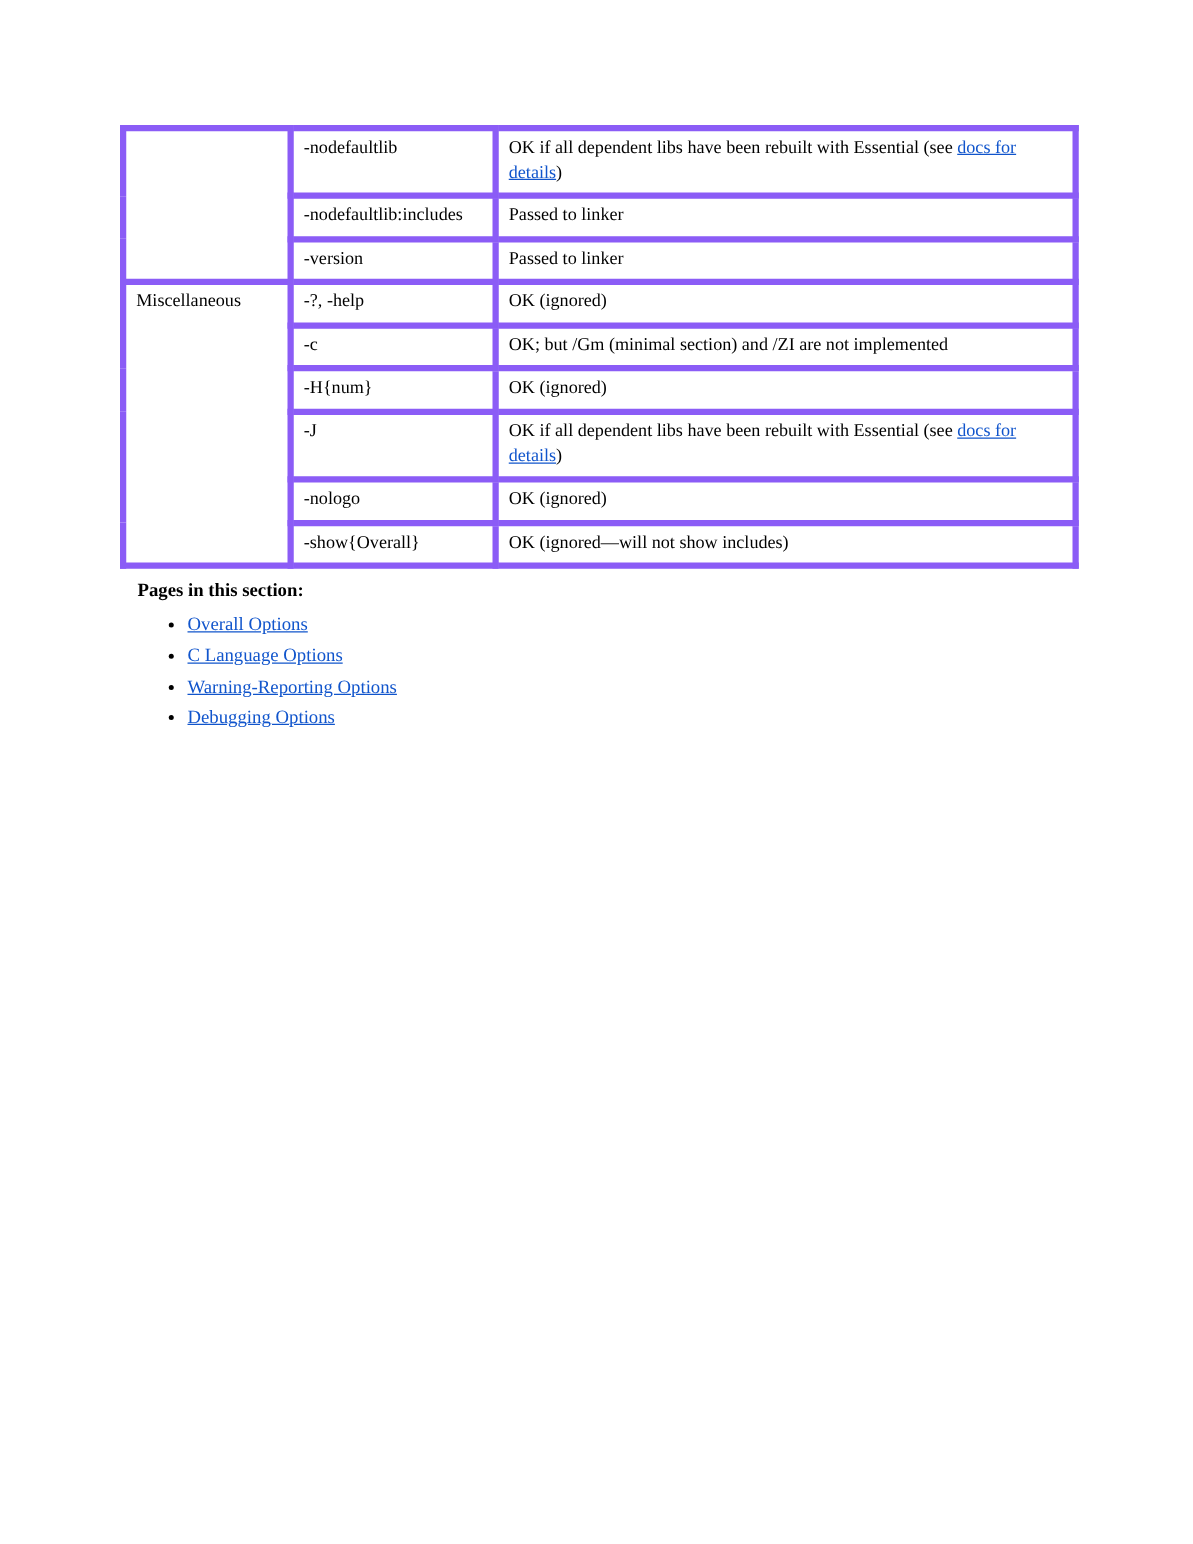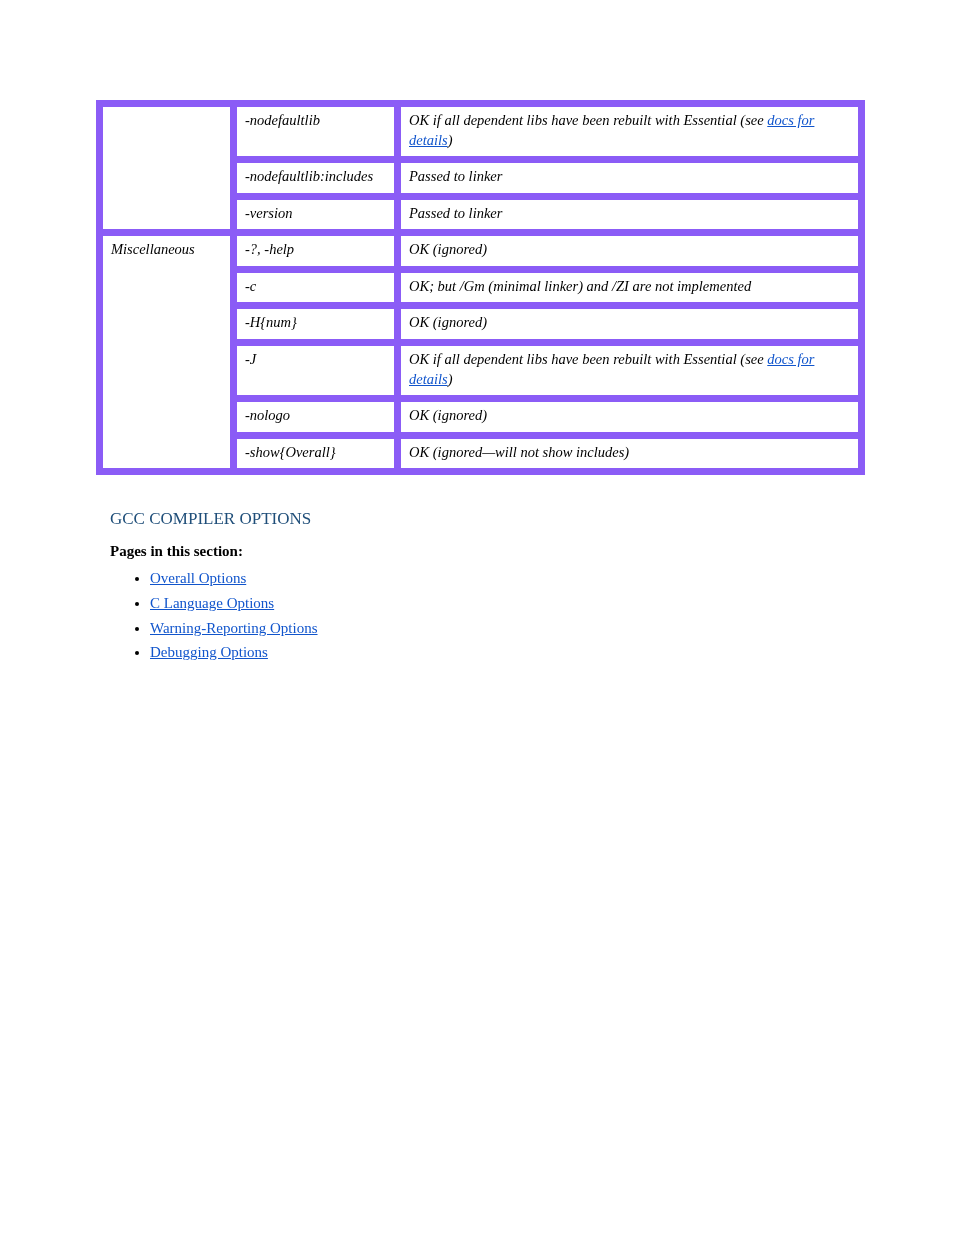--- a/index.html
+++ b/index.html
@@ -16,26 +16,25 @@
     min-height: 1235px;
     padding: 100px 96px 0 96px;
     box-sizing: border-box;
   }
   table.main {
     border-collapse: collapse;
     width: 762px;           
     table-layout: fixed;
   }
   table.main td {
-    border: 7px solid #8b5cf6;
+    border: 5px solid #8b5cf6;
     padding: 4px 8px 6px 8px;
     vertical-align: top;
     font-size: 14.5px;
     line-height: 1.35;
-    font-style: italic;
   }
   table.main col.col-a { width: 134px; }
   table.main col.col-b { width: 164px; }
   table.main col.col-c { width: 464px; }
   a.link {
     color: #1155cc;
     text-decoration: underline;
   }
   .sectionTitle {
     color: #1f4e79;       
@@ -84,42 +83,41 @@
           <td>-version</td>
           <td>Passed to linker</td>
         </tr>
         <tr>
           <td rowspan="6">Miscellaneous</td>
           <td>-?, -help</td>
           <td>OK (ignored)</td>
         </tr>
         <tr>
           <td>-c</td>
-          <td>OK; but /Gm (minimal linker) and /ZI are not implemented</td>
+          <td>OK; but /Gm (minimal section) and /ZI are not implemented</td>
         </tr>
         <tr>
           <td>-H{num}</td>
           <td>OK (ignored)</td>
         </tr>
         <tr>
           <td>-J</td>
           <td><span>OK if all dependent libs have been rebuilt with Essential (see </span><a class="link" href="#">docs for details</a><span>)</span></td>
         </tr>
         <tr>
           <td>-nologo</td>
           <td>OK (ignored)</td>
         </tr>
         <tr>
           <td>-show{Overall}</td>
           <td>OK (ignored—will not show includes)</td>
         </tr>
       </tbody>
   </table>
 
-  <div class="sectionTitle">GCC COMPILER OPTIONS</div>
 
   <div class="pageHeading">Pages in this section:</div>
 
   <ul class="linkList" id="link-list">
       <li><a class="link" href="#">Overall Options</a></li>
       <li><a class="link" href="#">C Language Options</a></li>
       <li><a class="link" href="#">Warning-Reporting Options</a></li>
       <li><a class="link" href="#">Debugging Options</a></li>
     </ul>
 

